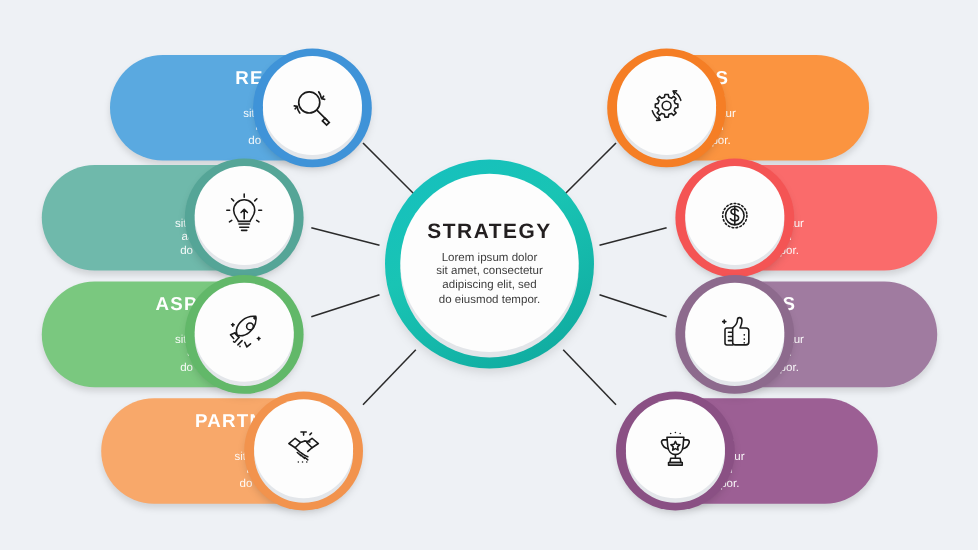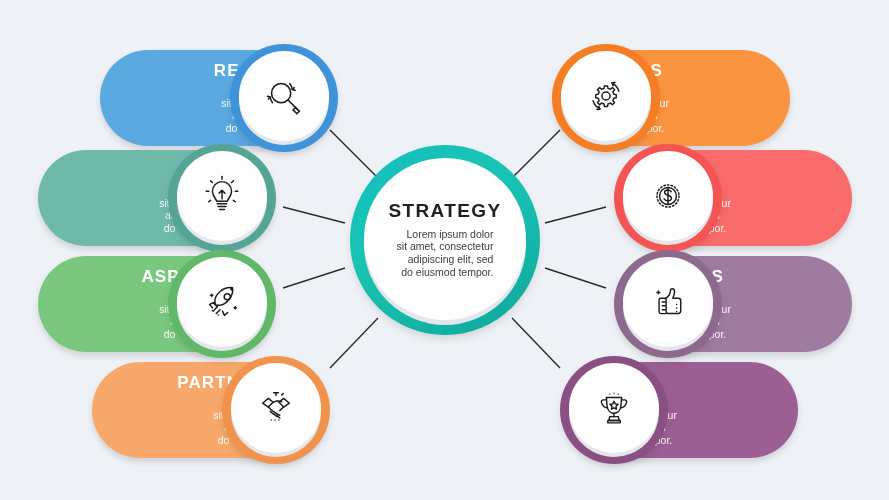--- a/index.html
+++ b/index.html
@@ -168,21 +168,21 @@
     font-size: 19px;
     font-weight: bold;
     letter-spacing: 1.4px;
     margin: 0 0 6px 0;
     font-family: "Liberation Sans", sans-serif;
   }
   #hub .hub-desc {
     color: #3d3d3d;
     font-size: 10.5px;
     line-height: 12.6px;
-    text-align: right;
+    text-align: center;
     margin: 0;
     white-space: pre-line;
     font-family: "Liberation Sans", sans-serif;
   }
 </style>
 </head>
 <body>
 
 <div id="canvas">
 

